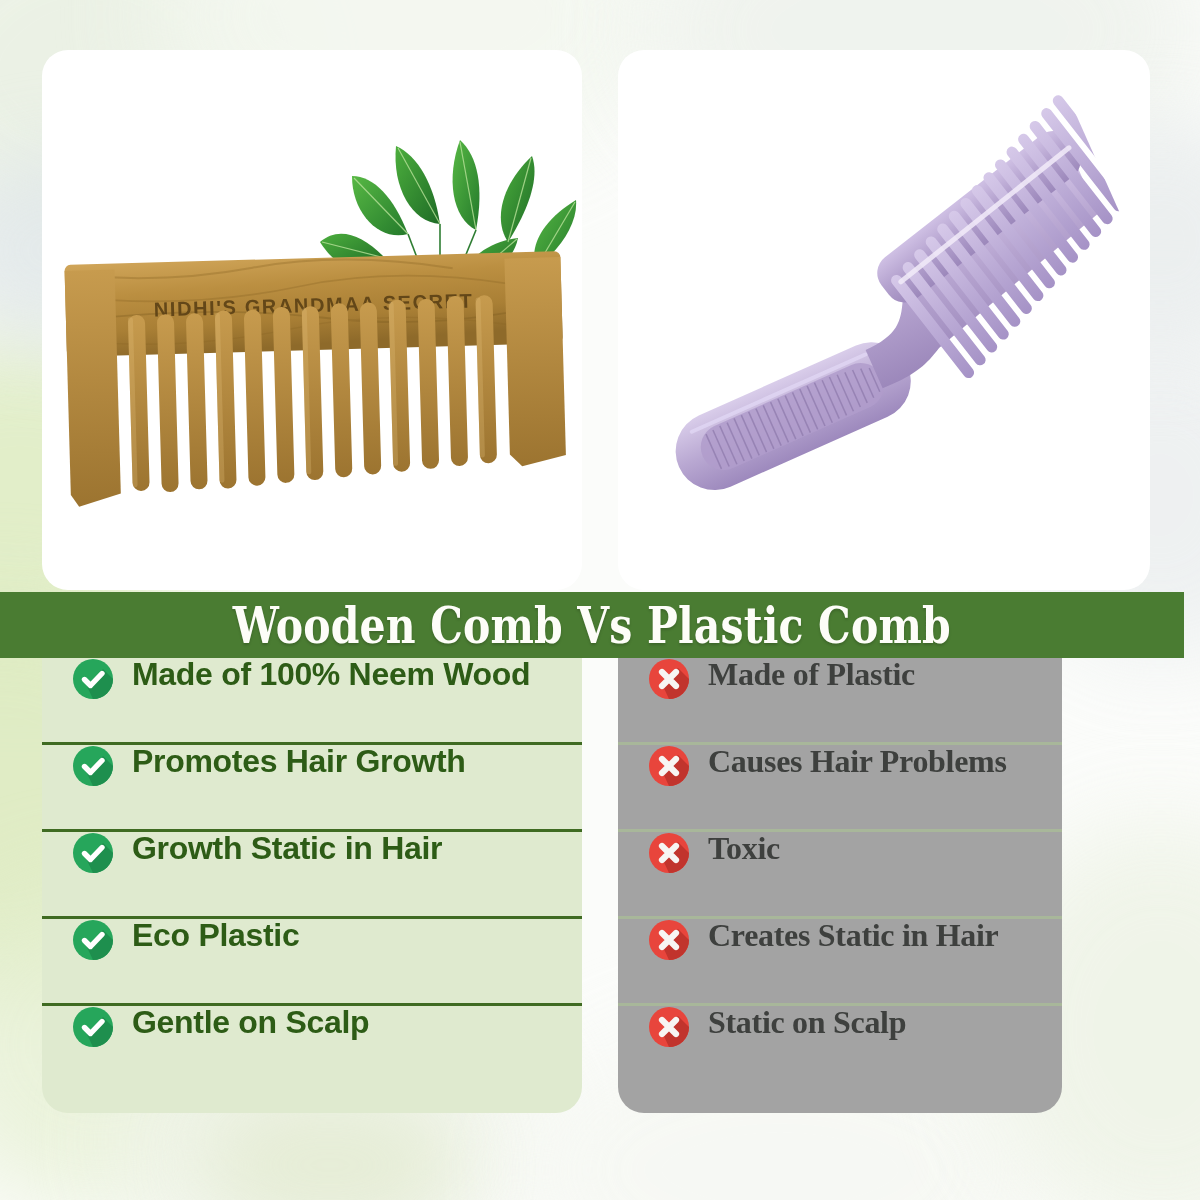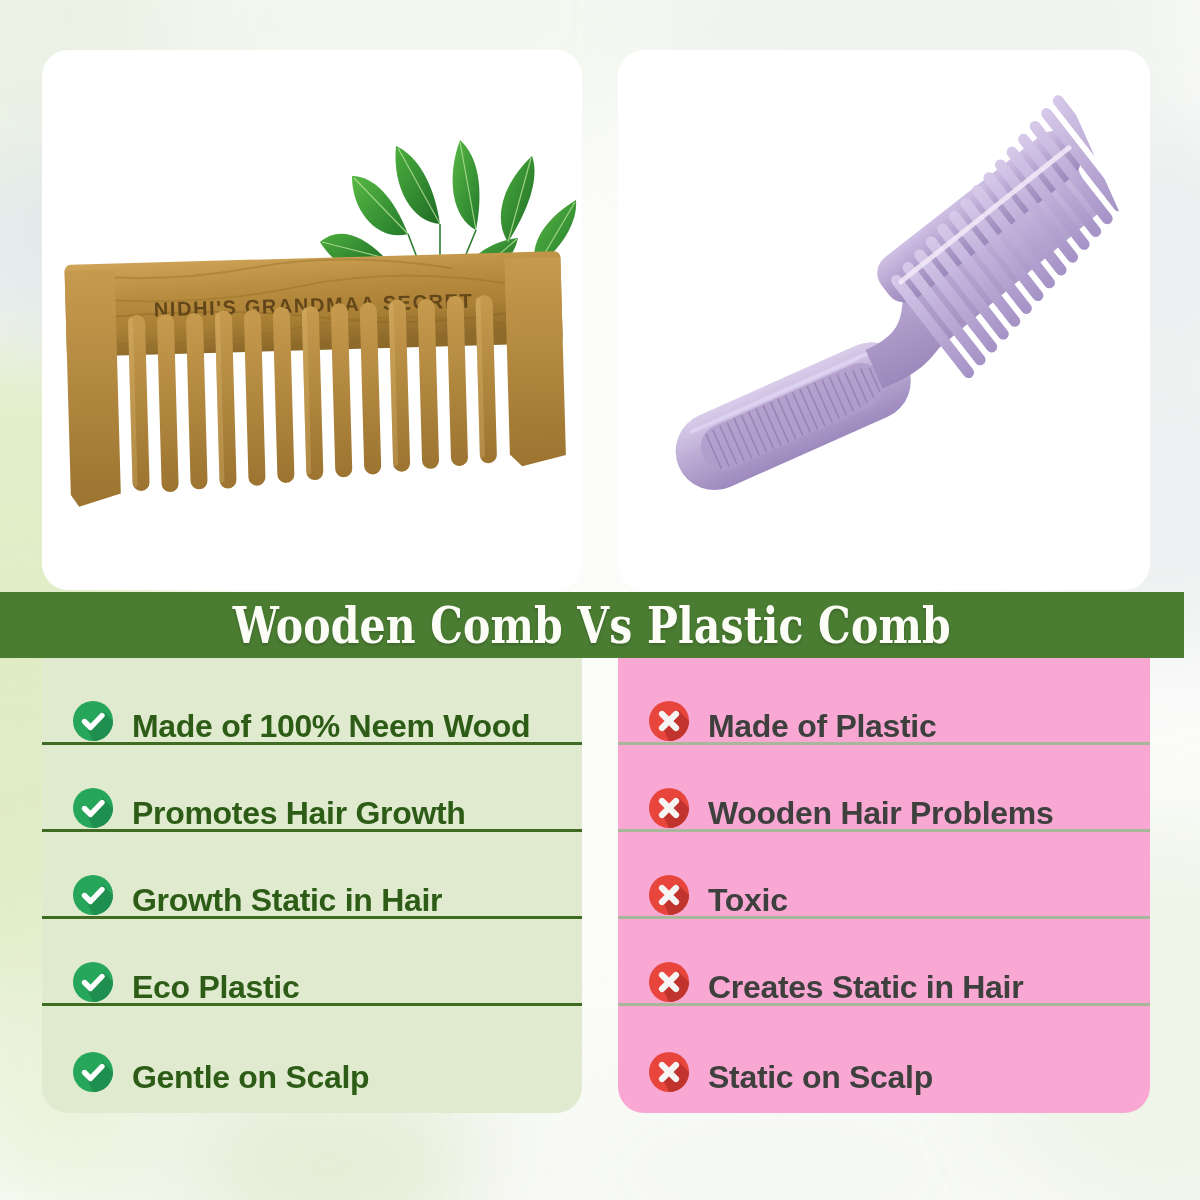--- a/index.html
+++ b/index.html
@@ -60,24 +60,24 @@
     text-shadow:0 2px 3px rgba(0,0,0,.18);
   }
 
   
   .list-panel{
     position:absolute;top:658px;height:455px;
     border-bottom-left-radius:26px;border-bottom-right-radius:26px;
     overflow:hidden;
   }
   .list-panel.left{left:42px;width:540px;background:#dfeacf;}
-  .list-panel.right{left:618px;width:532px;background:#f9a8d4;}
+  .list-panel.right{left:618px;width:444px;background:#a3a3a3;font-family:Liberation Serif, serif;}
 
   .row{
-    height:87px;display:flex;align-items:flex-end;
+    height:87px;display:flex;align-items:flex-start;
     padding-left:30px;box-sizing:border-box;
   }
   .list-panel.left  .row{border-bottom:3px solid #3f6b22;}
   .list-panel.right .row{border-bottom:3px solid #a8b79a;}
   .list-panel .row:last-child{border-bottom:none;}
 
   .row .label{
     margin-left:18px;font-weight:700;font-size:32px;
     letter-spacing:-.3px;line-height:1;
   }
@@ -372,21 +372,21 @@
     </div>
 
     <div class="row">
       <span class="ico">
         <svg viewBox="0 0 42 42">
             <circle cx="21" cy="21" r="20" fill="#e8453c"></circle>
         <path d="M21 41 A20 20 0 0 0 41 21 L30 10 L14 26 Z" fill="#c1342d"></path>
         <path d="M14 14 L28 28 M28 14 L14 28" stroke="#f7f5f3" stroke-width="6.2" stroke-linecap="round" fill="none"></path>
           </svg>
       </span>
-      <span class="label">Wooden Hair Problems</span>
+      <span class="label">Causes Hair Problems</span>
     </div>
 
     <div class="row">
       <span class="ico">
         <svg viewBox="0 0 42 42">
             <circle cx="21" cy="21" r="20" fill="#e8453c"></circle>
         <path d="M21 41 A20 20 0 0 0 41 21 L30 10 L14 26 Z" fill="#c1342d"></path>
         <path d="M14 14 L28 28 M28 14 L14 28" stroke="#f7f5f3" stroke-width="6.2" stroke-linecap="round" fill="none"></path>
           </svg>
       </span>

